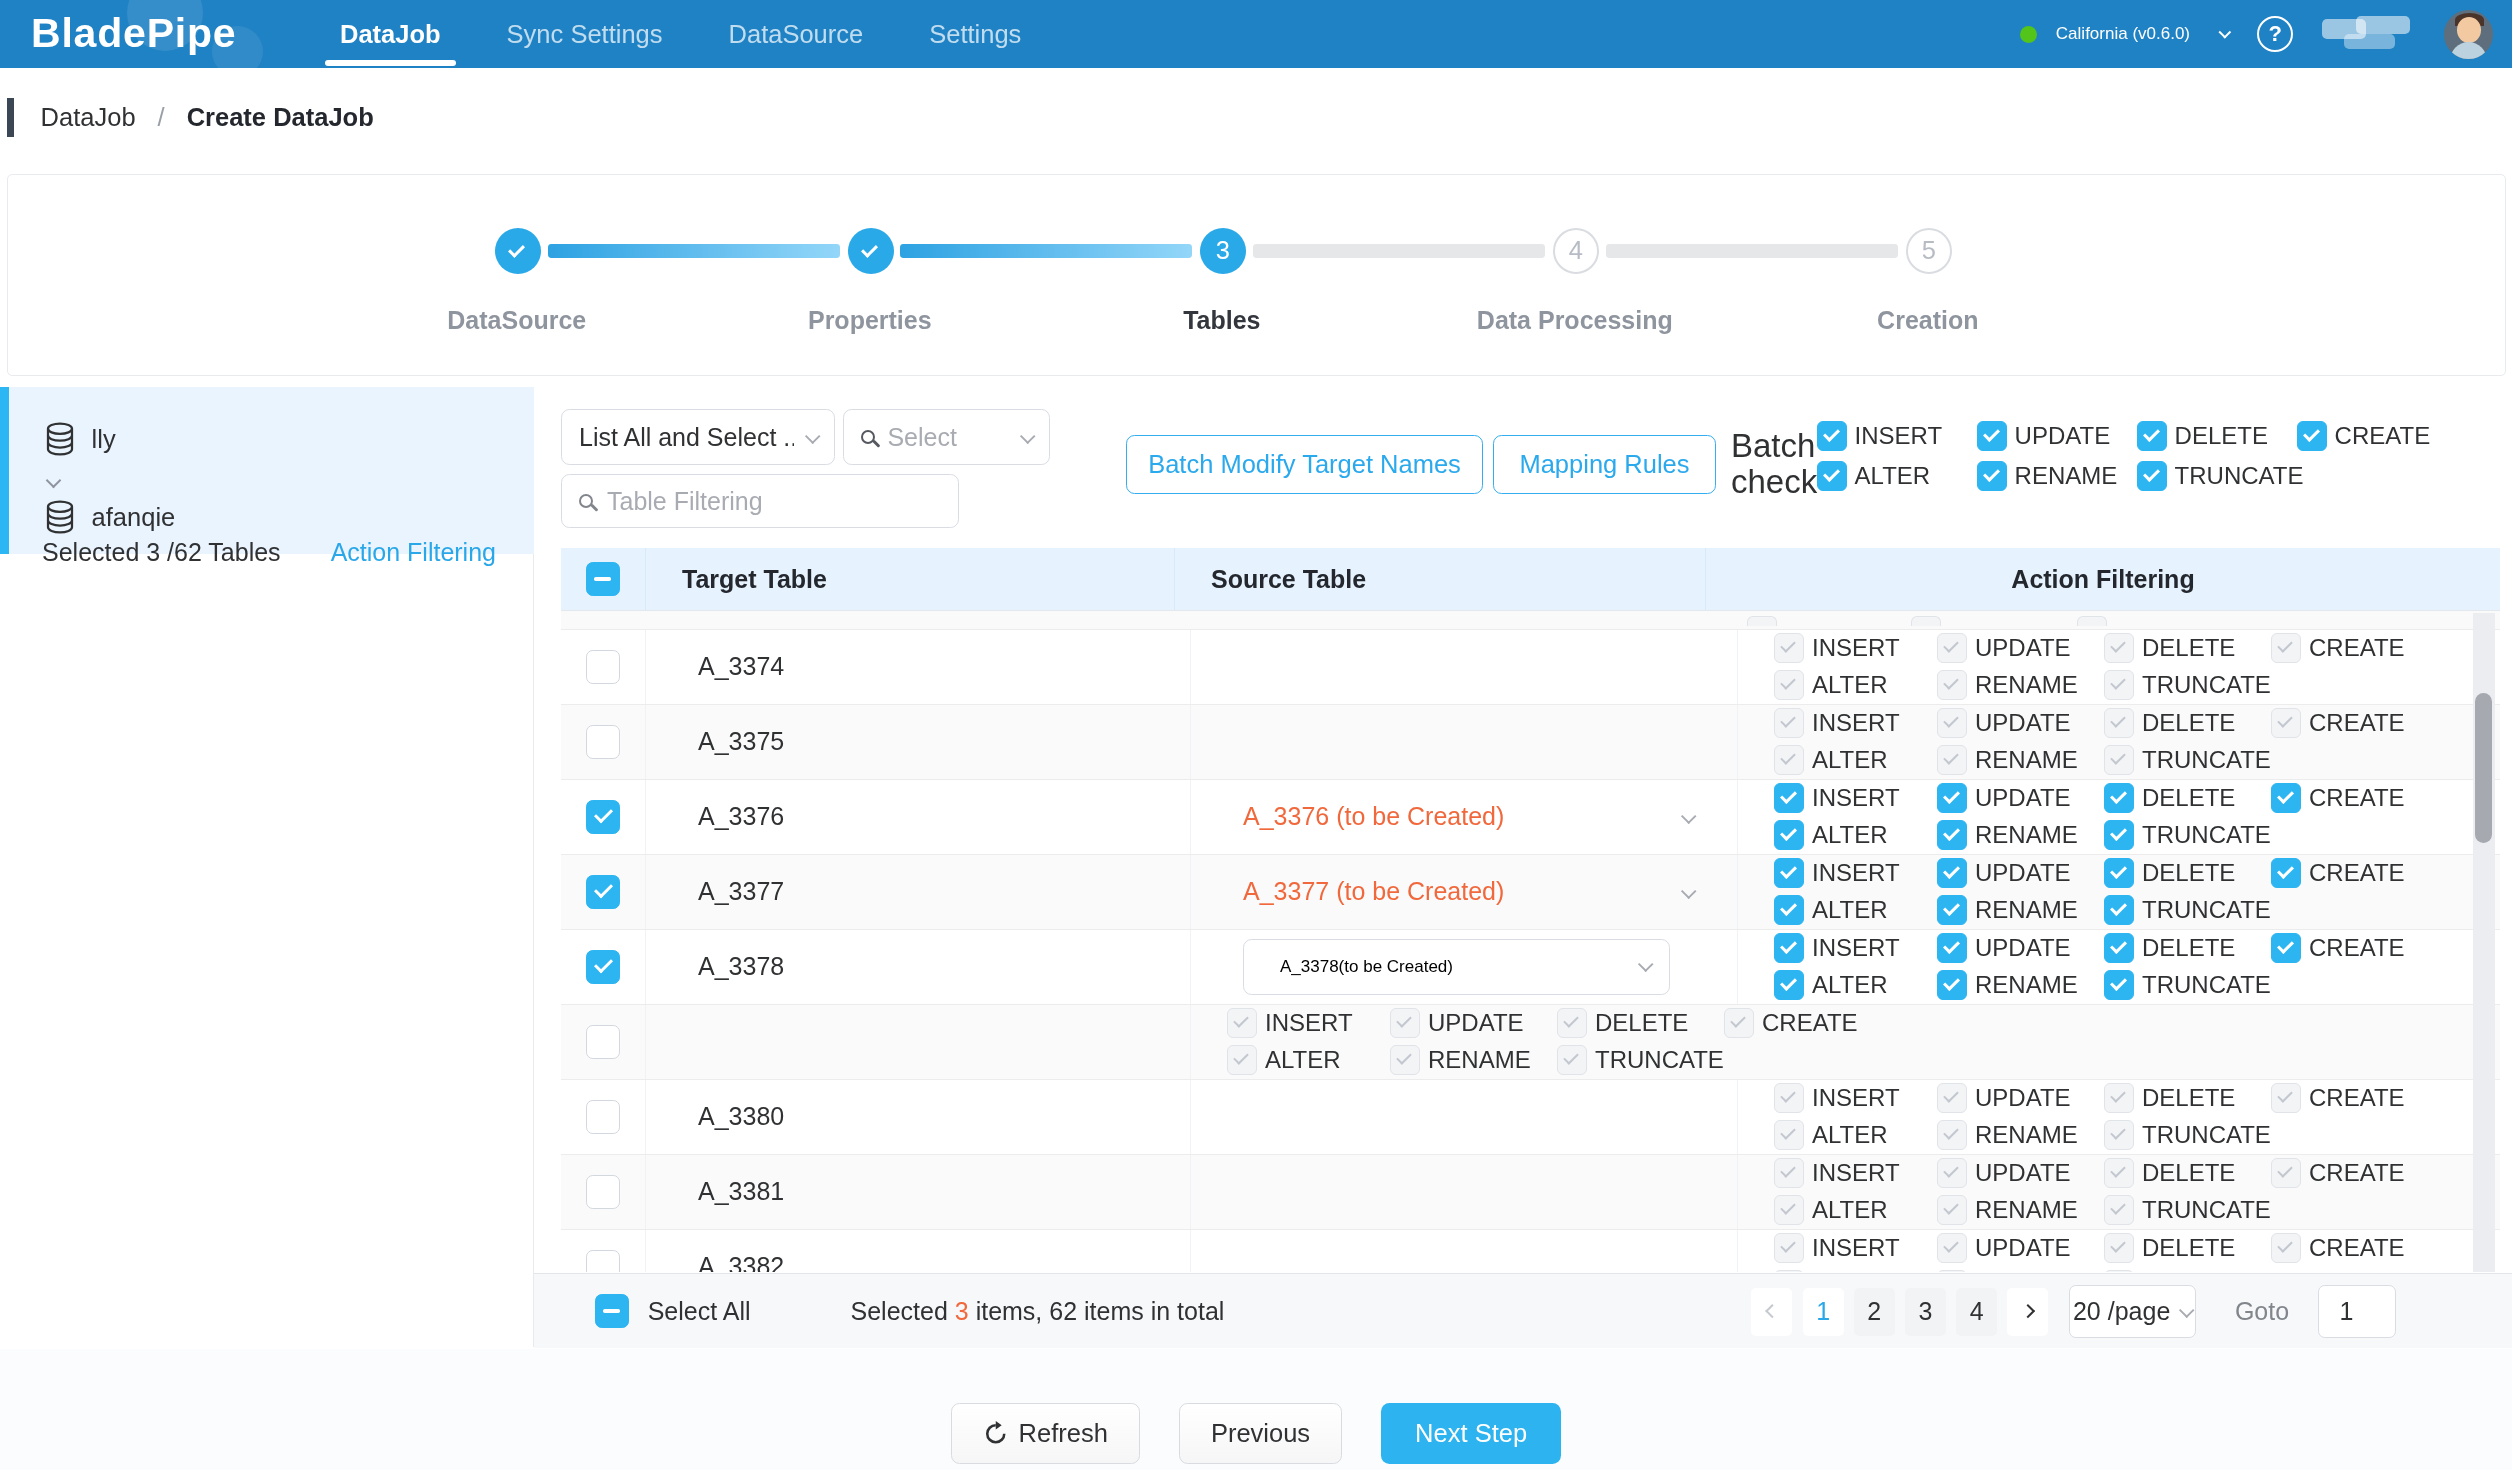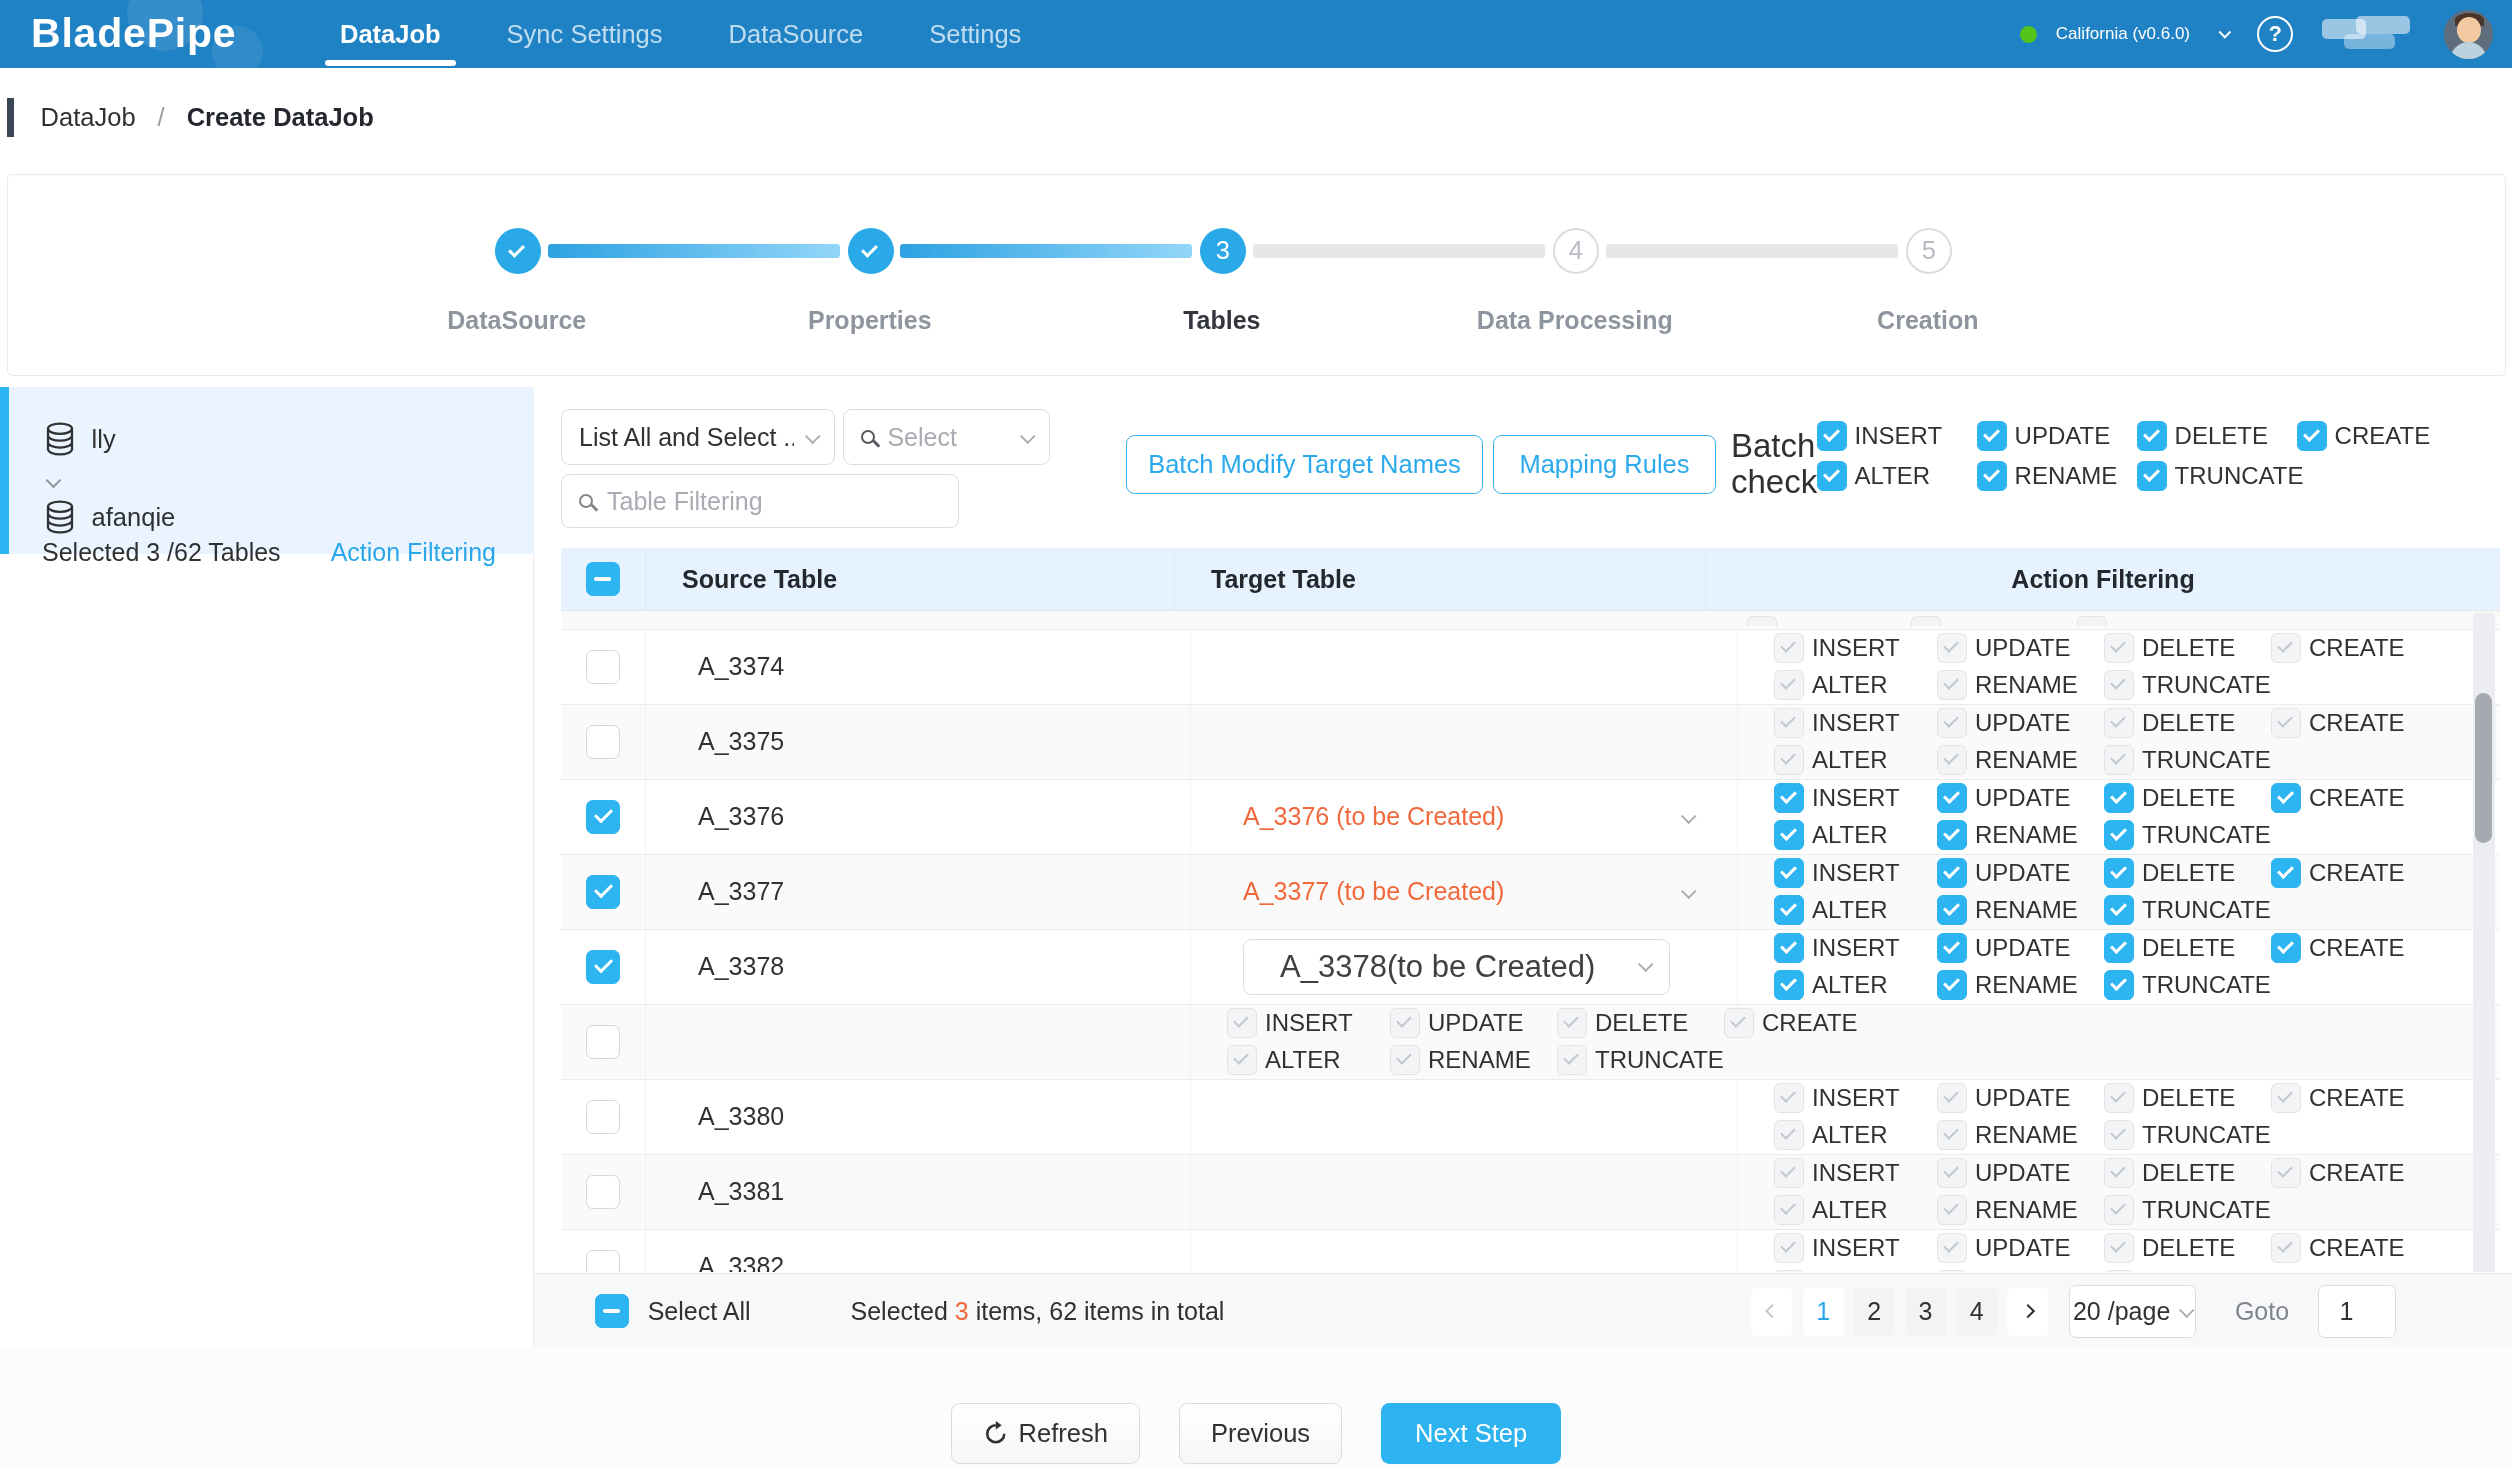--- a/index.html
+++ b/index.html
@@ -108,21 +108,21 @@
   .td:last-child { border-right:none; }
   .td.c-check { justify-content:center; }
   .td.c-src { padding-left:36px; font-size:25px; color:#303133; }
   .td.c-tgt { position:relative; padding-left:36px; }
   .tgt-text { display:none; font-size:25px; color:#f0683c; }
   .tgt-chev { display:none; position:absolute; right:44px; top:32px; }
   .v-text .tgt-text { display:block; }
   .v-text .tgt-chev { display:block; }
   .tgt-box { display:none; position:relative; margin-left:0; width:427px; height:56px; border:1.7px solid #d9dce3; border-radius:8.5px; background:#fff; align-items:center; padding:0 48px 0 36px; }
   .v-select .tgt-box { display:flex; }
-  .tgt-box .tgt-box-text { font-size:31px; color:#404040; white-space:nowrap; }
+  .tgt-box .tgt-box-text { font-size:17px; color:#000000; white-space:nowrap; }
   .tgt-box .chev { position:absolute; right:18.7px; top:20.4px; }
   .td.c-act { padding-left:20.4px; }
   .action-grid { display:grid; grid-template-columns:163px 167px 167px 1fr; row-gap:7.6px; align-items:center; }
   .vscroll-track { position:absolute; right:5.1px; top:65px; width:22px; height:660px; background:#ecedf0; }
   .vscroll-thumb { position:absolute; left:2.5px; top:80px; width:17px; height:150px; background:#a6a9b0; border-radius:8.5px; }
 
   
   .footer-bar { position:absolute; left:0; top:886px; width:1979px; height:75px; background:#f7f8fa; border-top:1.7px solid #e2e5ea; display:flex; align-items:center; }
   .footer-bar .cb { margin-left:61px; }
   .fb-label { font-size:25px; color:#303133; margin-left:18.7px; }
@@ -299,22 +299,22 @@
             <span class="cb small on"></span>
             <span class="act-label">TRUNCATE</span>
           </span>
         </div>
 
       <div class="table-wrap">
         <div class="thead">
           <div class="chk">
               <span class="cb ind"></span>
             </div>
+          <div class="th">Target Table</div>
           <div class="th">Source Table</div>
-          <div class="th">Target Table</div>
           <div class="th center">Action Filtering</div>
         </div>
         <div class="clip-row">
           <span style="left:1186px"></span>
             <span style="left:1350px"></span>
             <span style="left:1516px"></span>
         </div>
         <div id="tbody">
             <div class="trow">
     <div class="td c-check">

